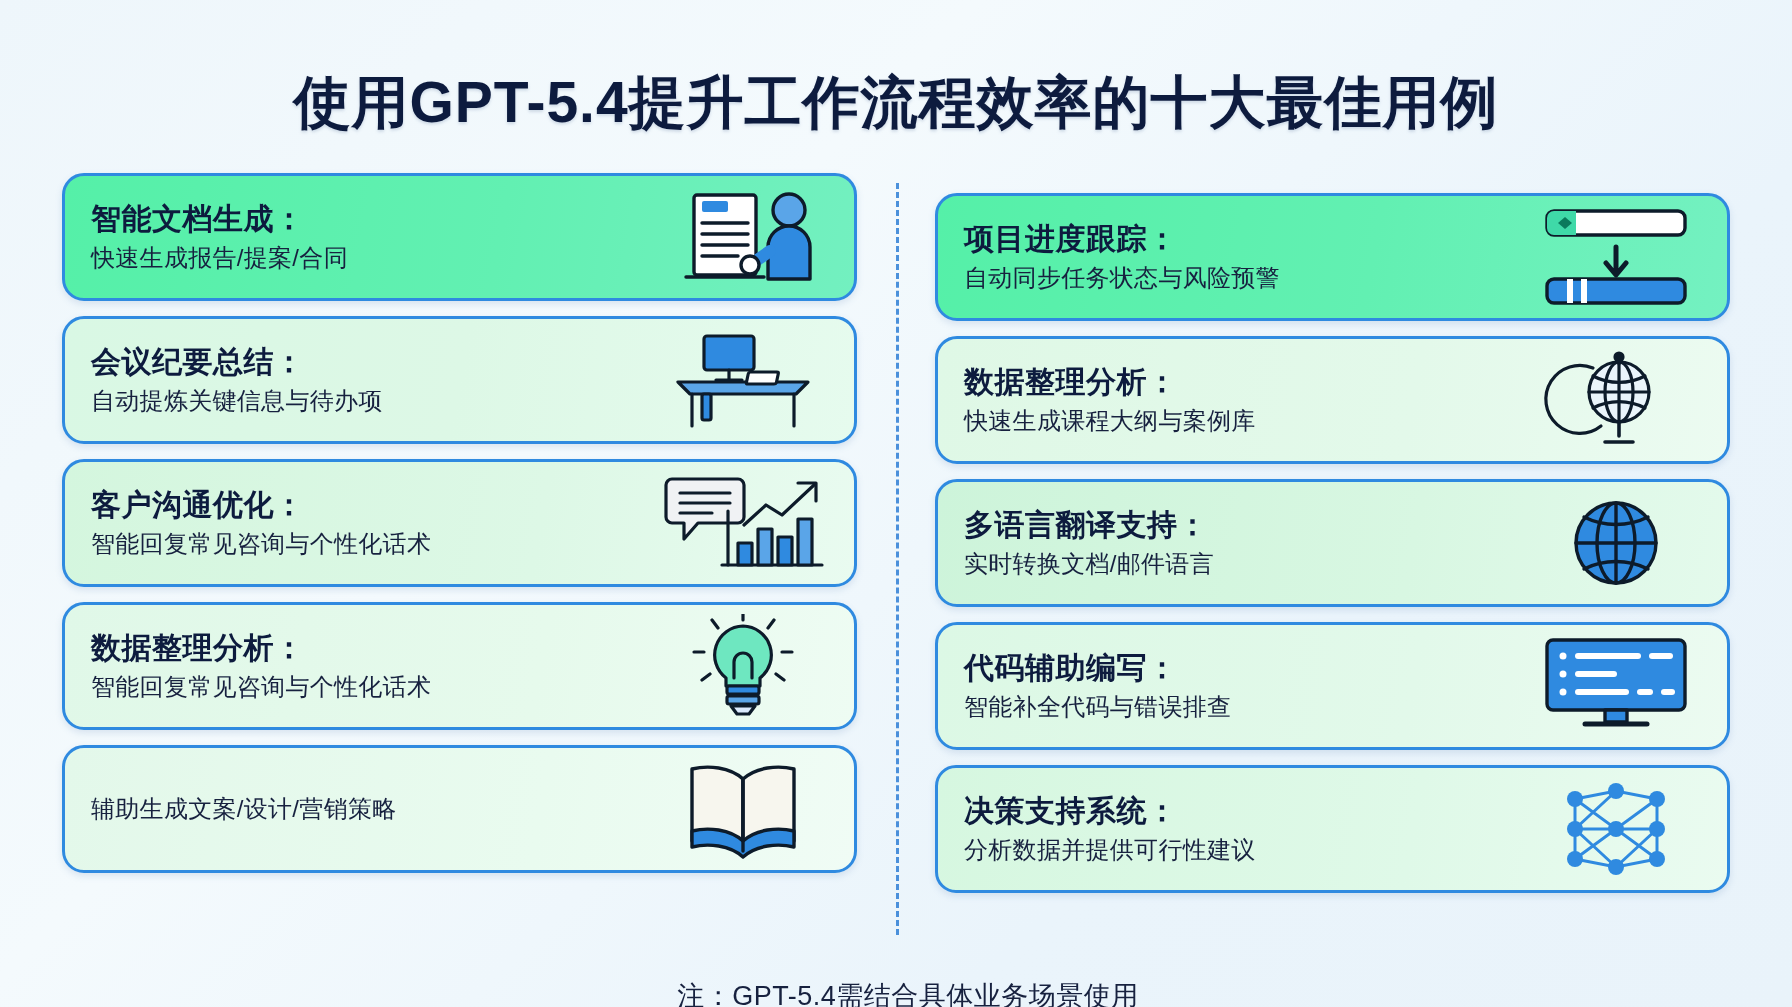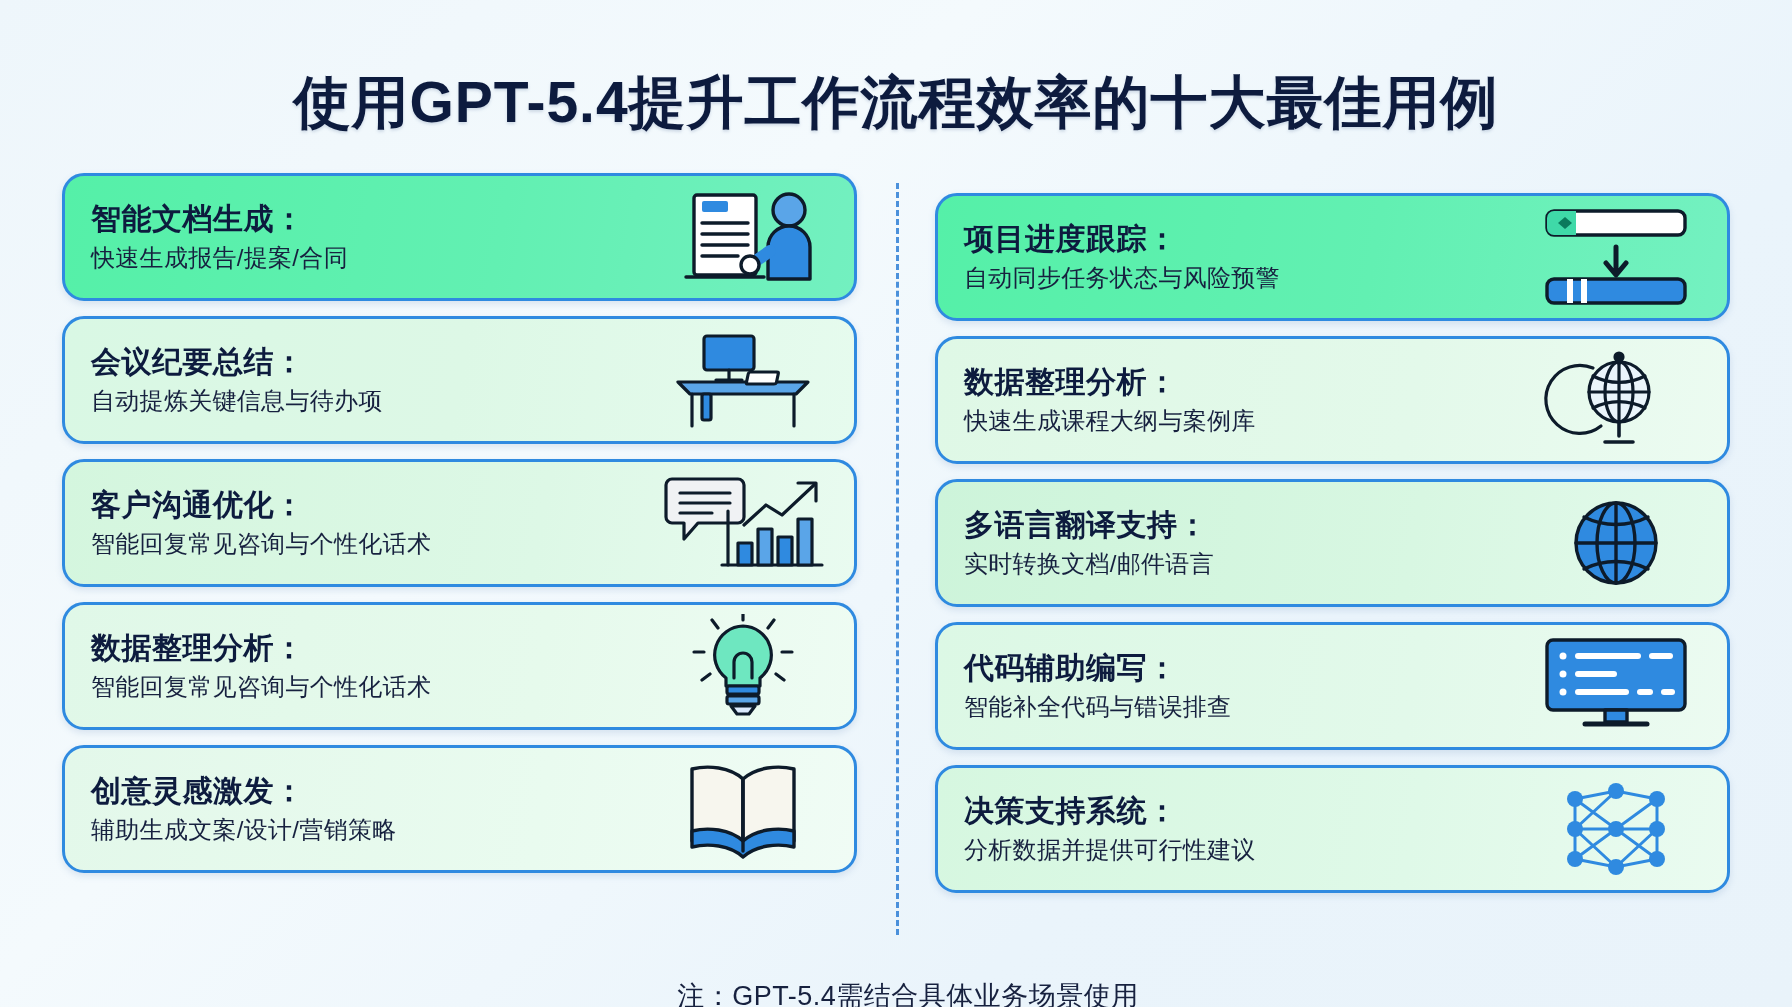--- a/index.html
+++ b/index.html
@@ -191,21 +191,20 @@
               <rect x="69" y="72" width="32" height="8" rx="2" fill="#2f8ae0"></rect>
               <rect x="69" y="82" width="32" height="8" rx="2" fill="#5aa5e8"></rect>
               <path d="M73 92 h24 l-6 8 h-12 Z" fill="#dbeafe"></path>
             </g>
           </svg>
         </div>
       </div>
 
       <div class="card g5">
         <div class="text">
-          <div class="heading">创意灵感激发：</div>
           <div class="sub">辅助生成文案/设计/营销策略</div>
         </div>
         <div class="art">
           <svg width="170" height="104" viewBox="0 0 170 104">
             <g stroke="#0d1b2a" stroke-width="3.4" stroke-linejoin="round" stroke-linecap="round">
               <path d="M85 22 C72 10 50 8 34 12 V84 C50 80 72 82 85 94 Z" fill="#f7f6ee"></path>
               <path d="M85 22 C98 10 120 8 136 12 V84 C120 80 98 82 85 94 Z" fill="#f7f6ee"></path>
               <path d="M34 74 C50 70 72 72 85 84 C98 72 120 70 136 74 V90 C120 86 98 88 85 100 C72 88 50 86 34 90 Z" fill="#2f8ae0"></path>
               <line x1="85" y1="22" x2="85" y2="94"></line>
             </g>

